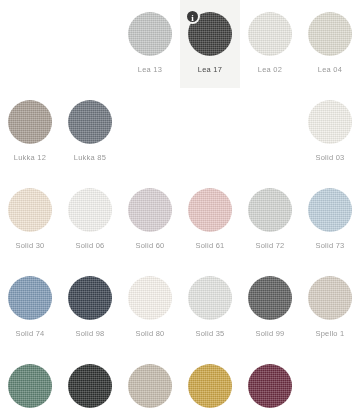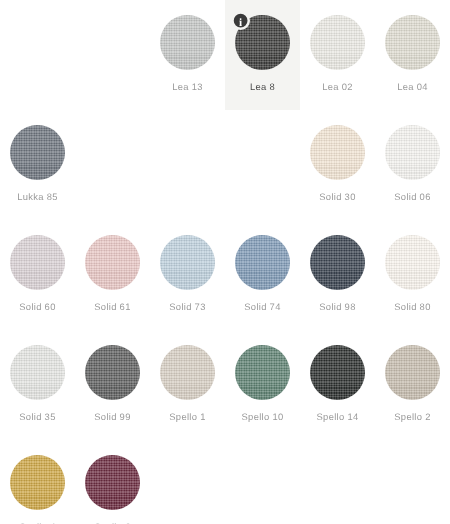--- a/index.html
+++ b/index.html
@@ -107,36 +107,42 @@
       <div class="swatch-disc-wrap">
         <div class="swatch-disc" style="background-color: rgb(195, 197, 196);"></div>
       </div>
       <div class="swatch-label">Lea 13</div>
     </div>
     <div class="swatch-cell is-selected" aria-selected="true">
       <div class="swatch-disc-wrap">
         <div class="swatch-disc" style="background-color: rgb(61, 61, 60);"></div>
         <div class="info-badge">i</div>
       </div>
-      <div class="swatch-label">Lea 8</div>
+      <div class="swatch-label">Lea 17</div>
     </div>
     <div class="swatch-cell">
       <div class="swatch-disc-wrap">
         <div class="swatch-disc" style="background-color: rgb(233, 232, 226);"></div>
       </div>
       <div class="swatch-label">Lea 02</div>
     </div>
     <div class="swatch-cell">
       <div class="swatch-disc-wrap">
         <div class="swatch-disc" style="background-color: rgb(222, 219, 208);"></div>
       </div>
       <div class="swatch-label">Lea 04</div>
     </div>
     <div class="swatch-cell">
       <div class="swatch-disc-wrap">
+        <div class="swatch-disc" style="background-color: rgb(168, 157, 147);"></div>
+      </div>
+      <div class="swatch-label">Lukka 12</div>
+    </div>
+    <div class="swatch-cell">
+      <div class="swatch-disc-wrap">
         <div class="swatch-disc" style="background-color: rgb(110, 117, 126);"></div>
       </div>
       <div class="swatch-label">Lukka 85</div>
     </div>
     <div class="swatch-cell is-empty">
       <div class="swatch-disc-wrap">
         <div class="swatch-disc"></div>
       </div>
       <div class="swatch-label"></div>
     </div>
@@ -147,20 +153,26 @@
       <div class="swatch-label"></div>
     </div>
     <div class="swatch-cell is-empty">
       <div class="swatch-disc-wrap">
         <div class="swatch-disc"></div>
       </div>
       <div class="swatch-label"></div>
     </div>
     <div class="swatch-cell">
       <div class="swatch-disc-wrap">
+        <div class="swatch-disc" style="background-color: rgb(241, 239, 233);"></div>
+      </div>
+      <div class="swatch-label">Solid 03</div>
+    </div>
+    <div class="swatch-cell">
+      <div class="swatch-disc-wrap">
         <div class="swatch-disc" style="background-color: rgb(240, 227, 210);"></div>
       </div>
       <div class="swatch-label">Solid 30</div>
     </div>
     <div class="swatch-cell">
       <div class="swatch-disc-wrap">
         <div class="swatch-disc" style="background-color: rgb(242, 241, 238);"></div>
       </div>
       <div class="swatch-label">Solid 06</div>
     </div>
@@ -171,20 +183,26 @@
       <div class="swatch-label">Solid 60</div>
     </div>
     <div class="swatch-cell">
       <div class="swatch-disc-wrap">
         <div class="swatch-disc" style="background-color: rgb(232, 199, 196);"></div>
       </div>
       <div class="swatch-label">Solid 61</div>
     </div>
     <div class="swatch-cell">
       <div class="swatch-disc-wrap">
+        <div class="swatch-disc" style="background-color: rgb(211, 213, 210);"></div>
+      </div>
+      <div class="swatch-label">Solid 72</div>
+    </div>
+    <div class="swatch-cell">
+      <div class="swatch-disc-wrap">
         <div class="swatch-disc" style="background-color: rgb(190, 208, 220);"></div>
       </div>
       <div class="swatch-label">Solid 73</div>
     </div>
     <div class="swatch-cell">
       <div class="swatch-disc-wrap">
         <div class="swatch-disc" style="background-color: rgb(127, 154, 182);"></div>
       </div>
       <div class="swatch-label">Solid 74</div>
     </div>

